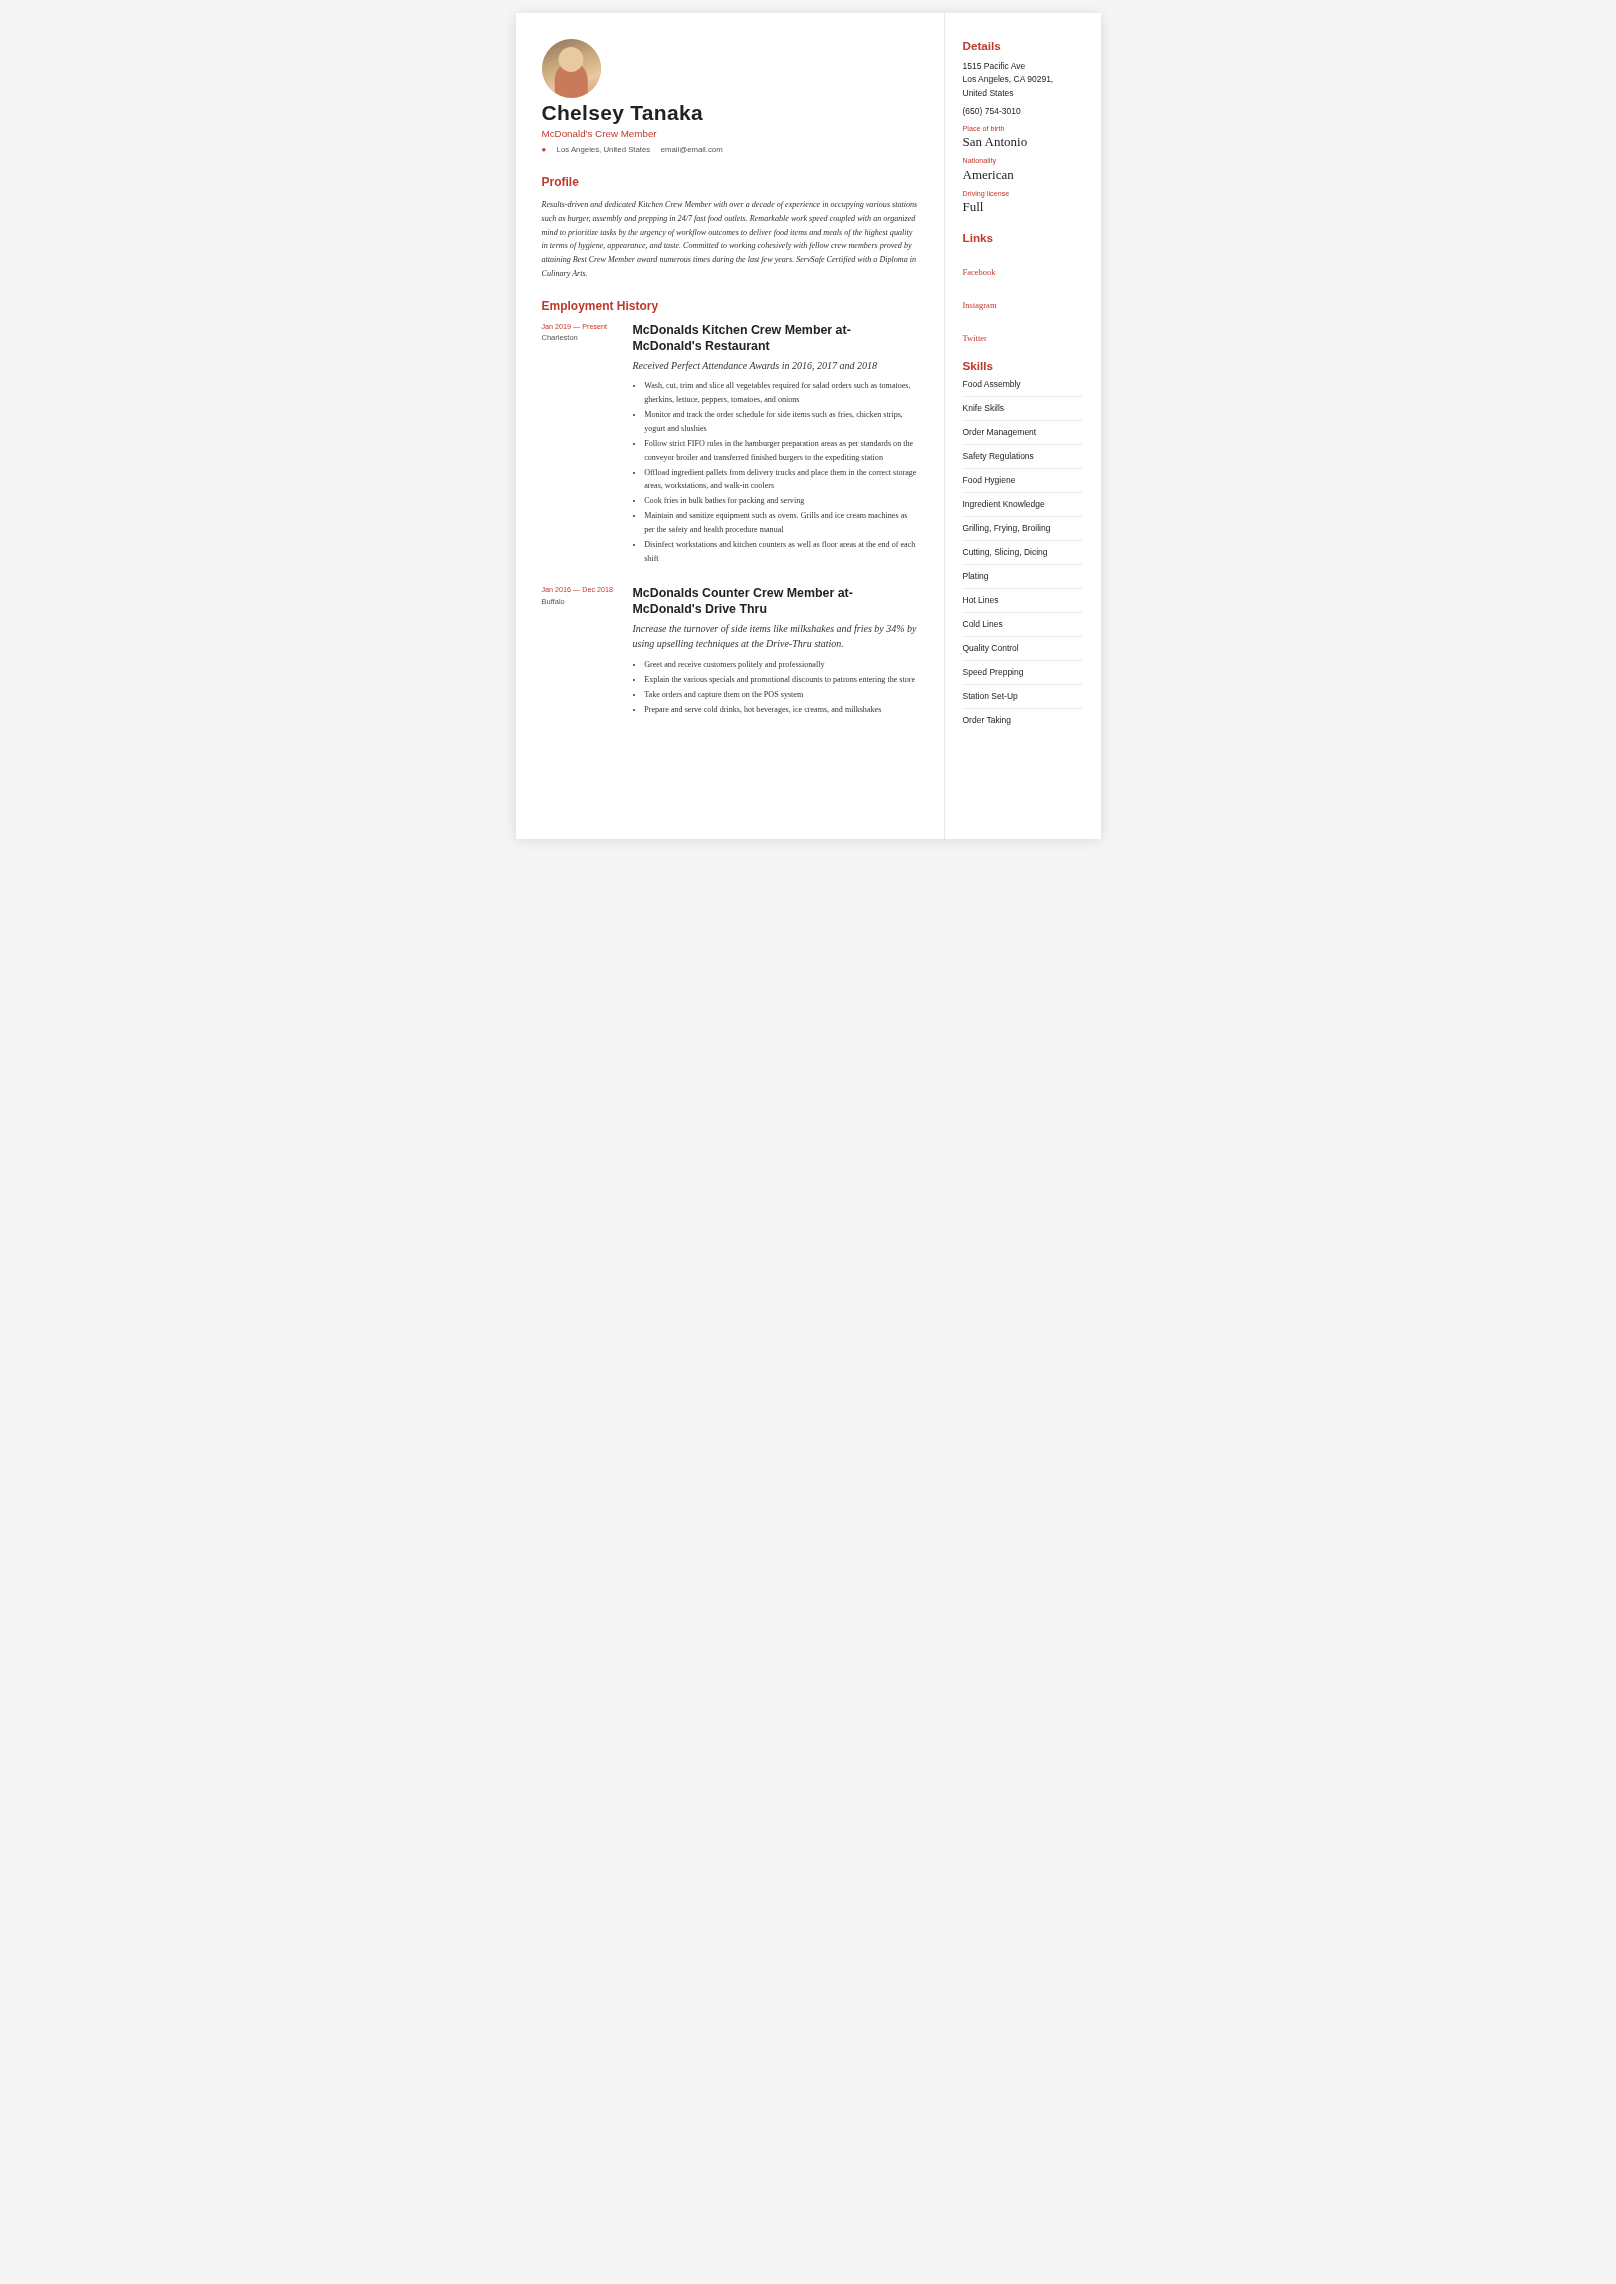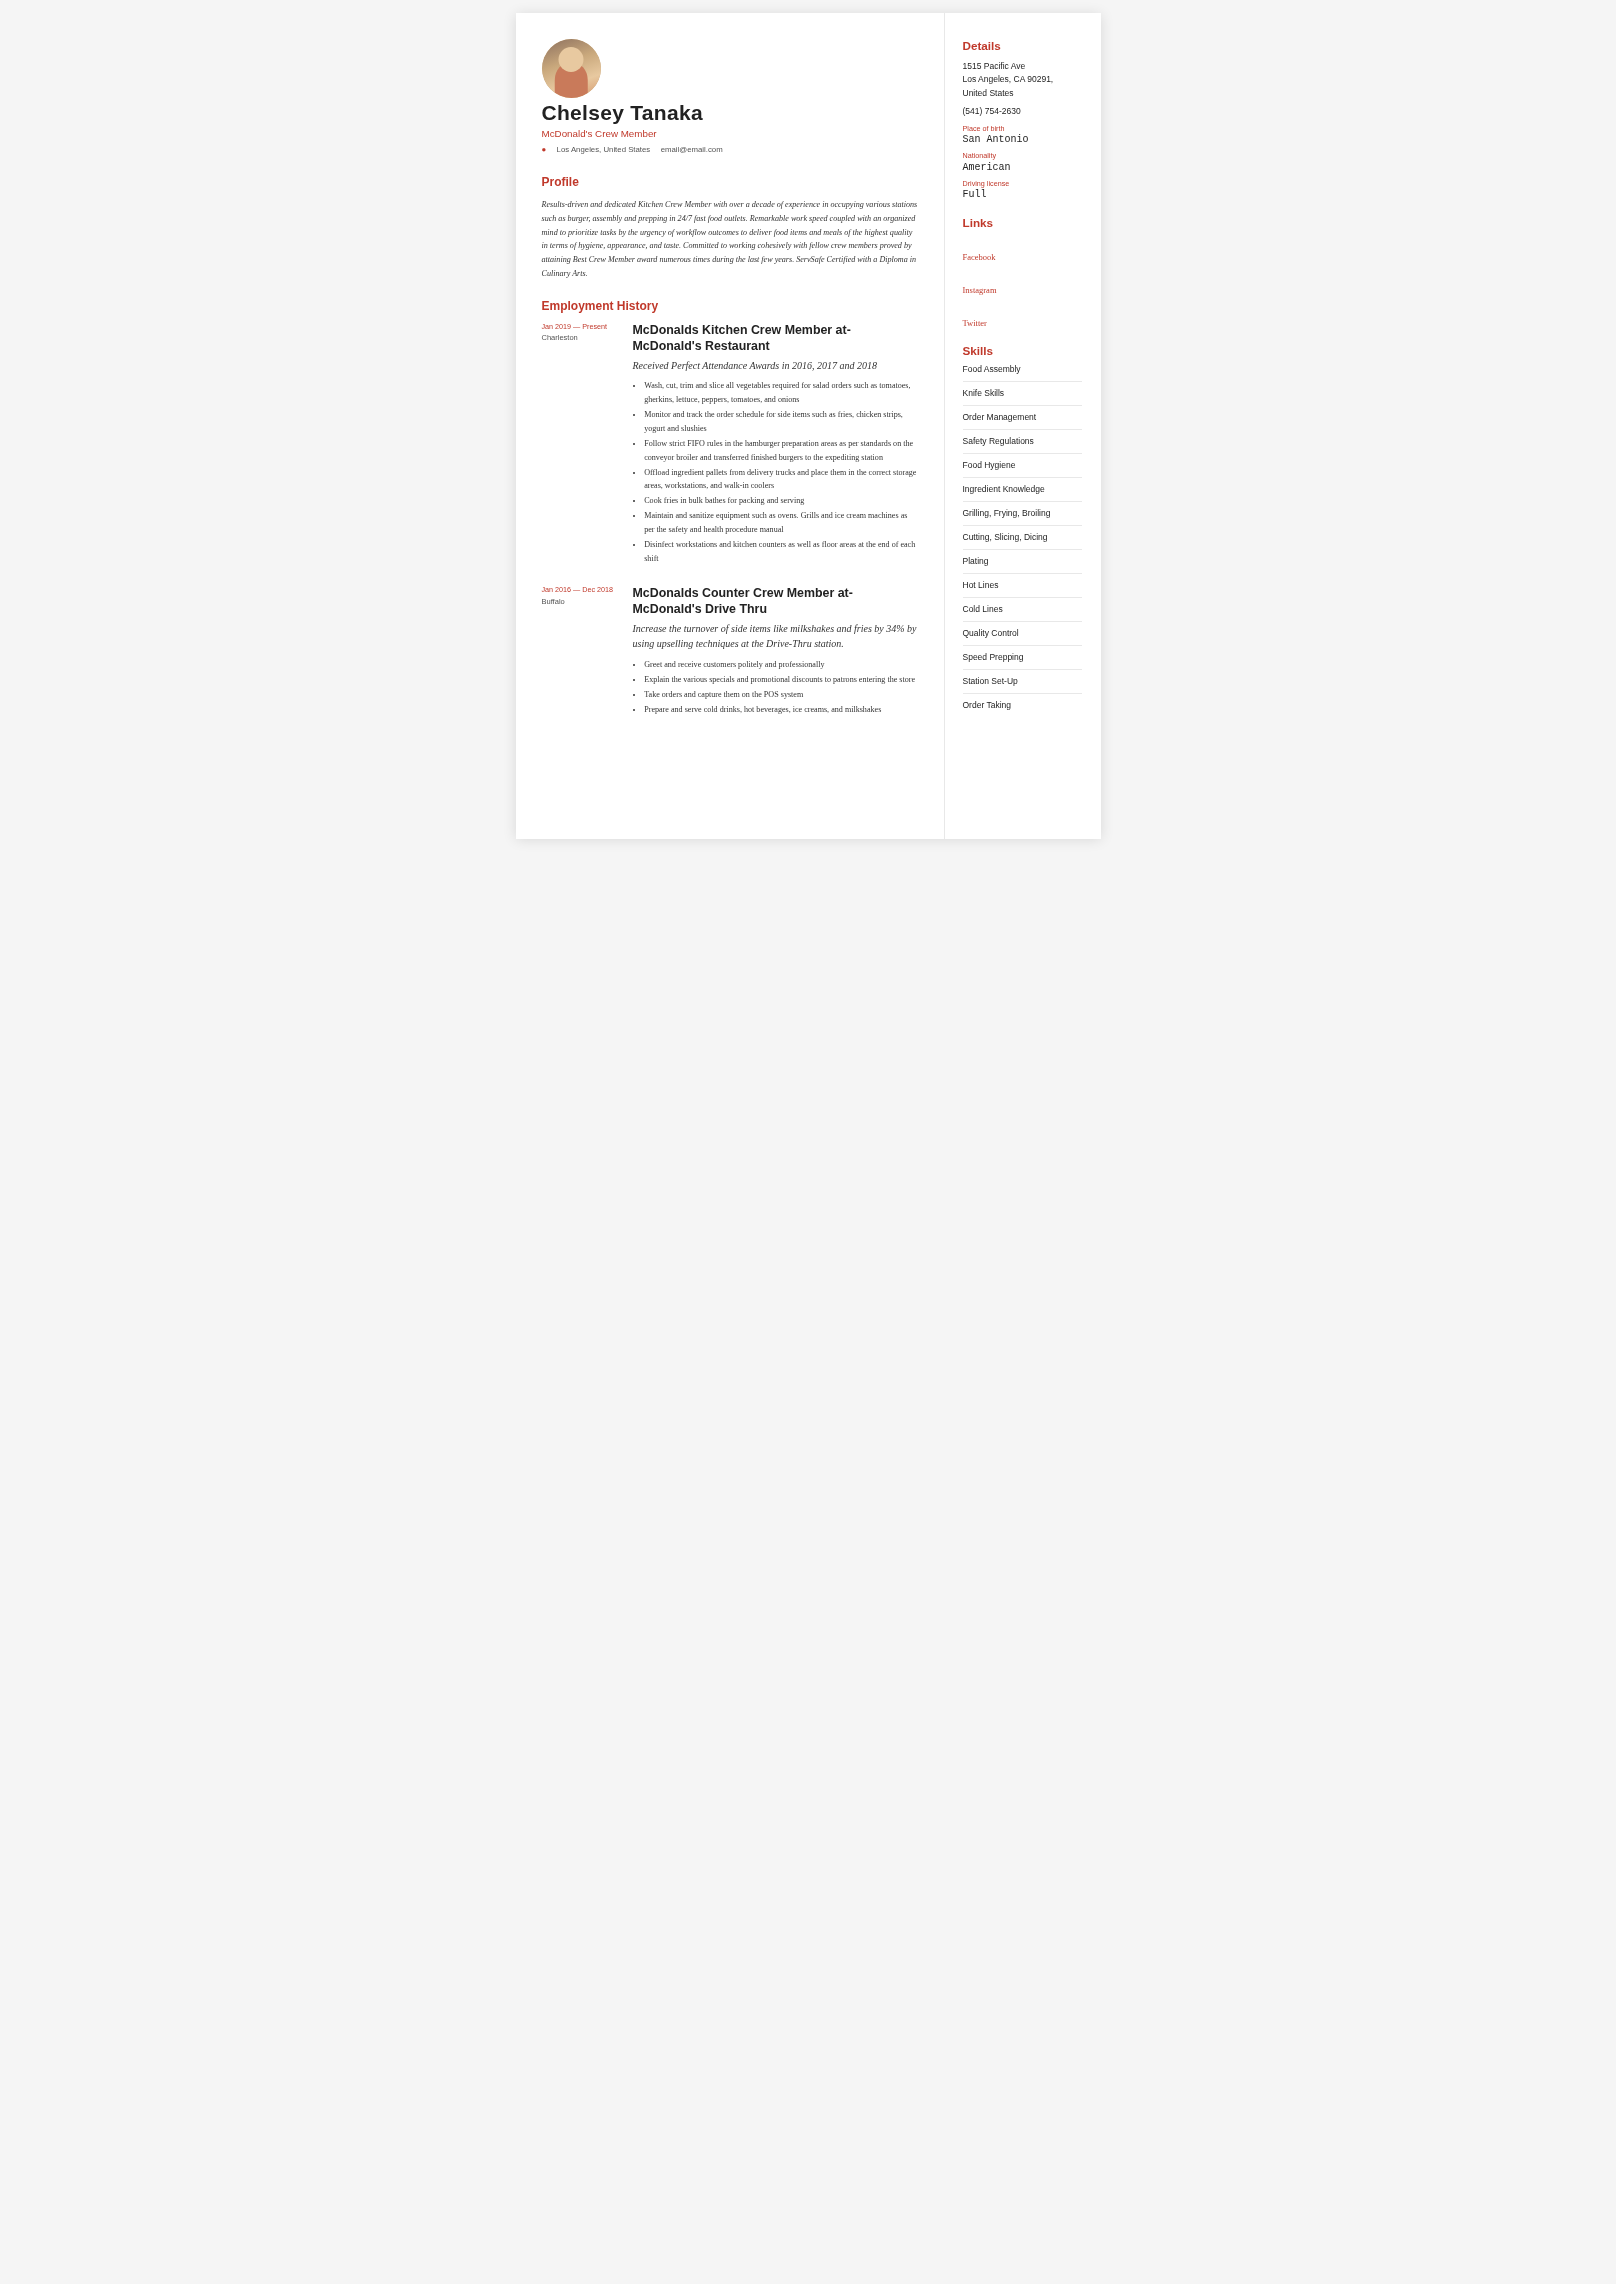--- a/index.html
+++ b/index.html
@@ -194,23 +194,23 @@
       margin-bottom: 7.8px;
     }
     .detail-label {
       font-size: 7.2px;
       color: #c0392b;
       font-family: Arial, sans-serif;
       margin-bottom: 1.3px;
       margin-top: 6.5px;
     }
     .detail-value {
-      font-size: 10px;
-      color: #222;
-      font-family: Liberation Mono, monospace;
+      font-size: 13px;
+      color: #222;
+      font-family: Liberation Serif, serif;
       margin-bottom: 2.6px;
     }
 
     .link-item {
       font-size: 8.5px;
       color: #c0392b;
       font-family: Liberation Serif, serif;
       margin-bottom: 5.2px;
       cursor: pointer;
       margin-top: 23px;
@@ -294,21 +294,21 @@
 
   <div class="sidebar">
 
     <div class="sidebar-section-title">Details</div>
 
     <div class="detail-address">
       <span>1515 Pacific Ave</span><br>
       <span>Los Angeles, CA 90291,</span><br>
       <span>United States</span>
     </div>
-    <div class="detail-phone">(541) 754-2630</div>
+    <div class="detail-phone">(650) 754-3010</div>
 
     <div class="detail-label">Place of birth</div>
     <div class="detail-value">San Antonio</div>
 
     <div class="detail-label">Nationality</div>
     <div class="detail-value">American</div>
 
     <div class="detail-label">Driving license</div>
     <div class="detail-value">Full</div>
 

